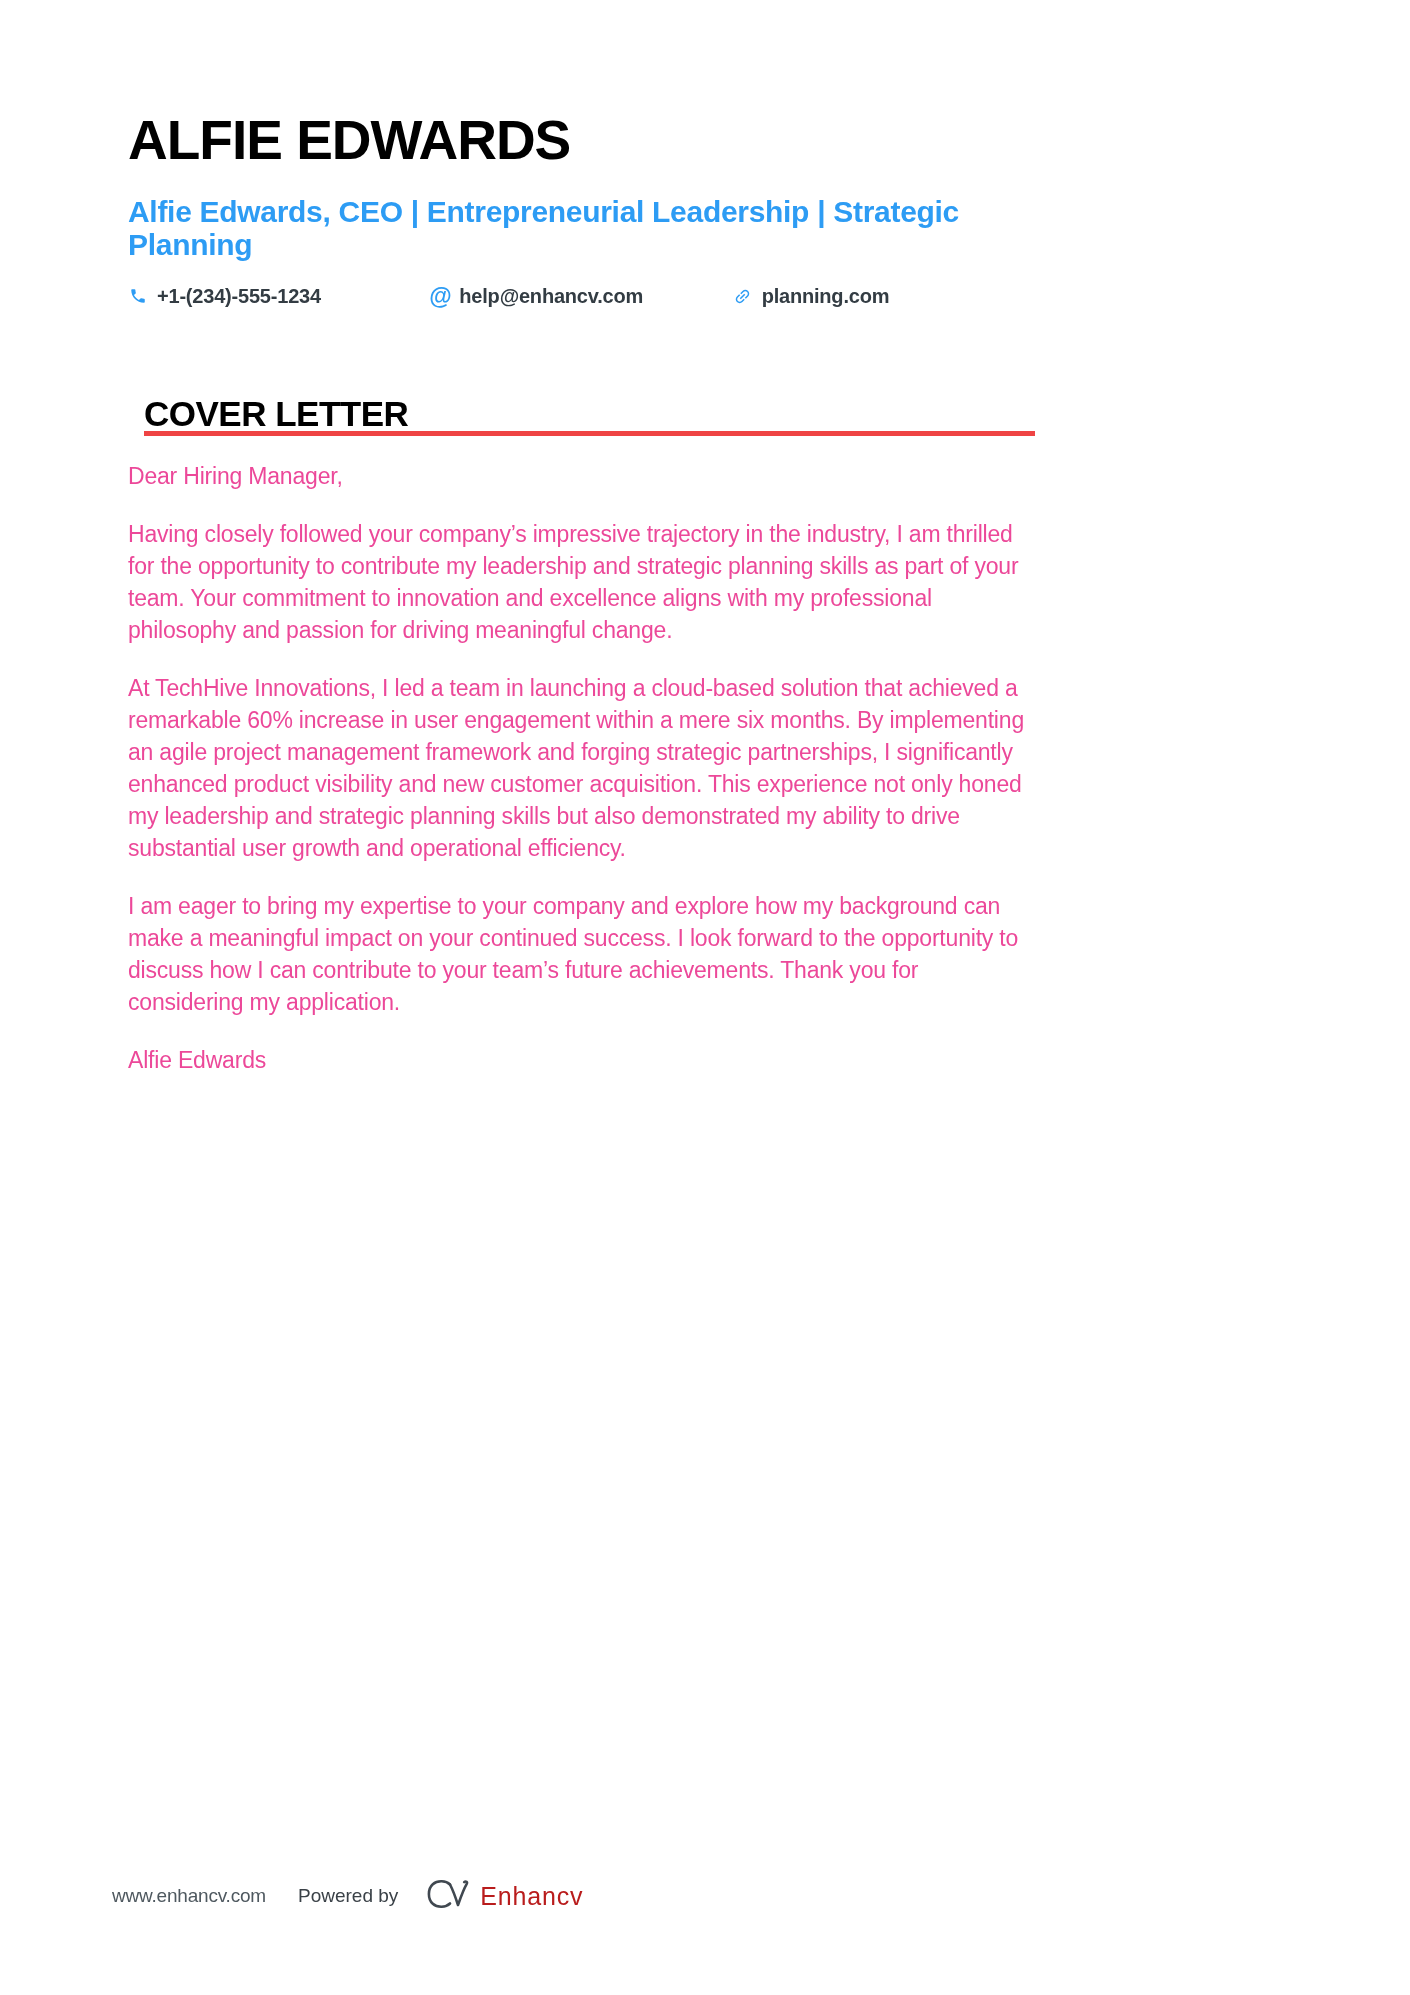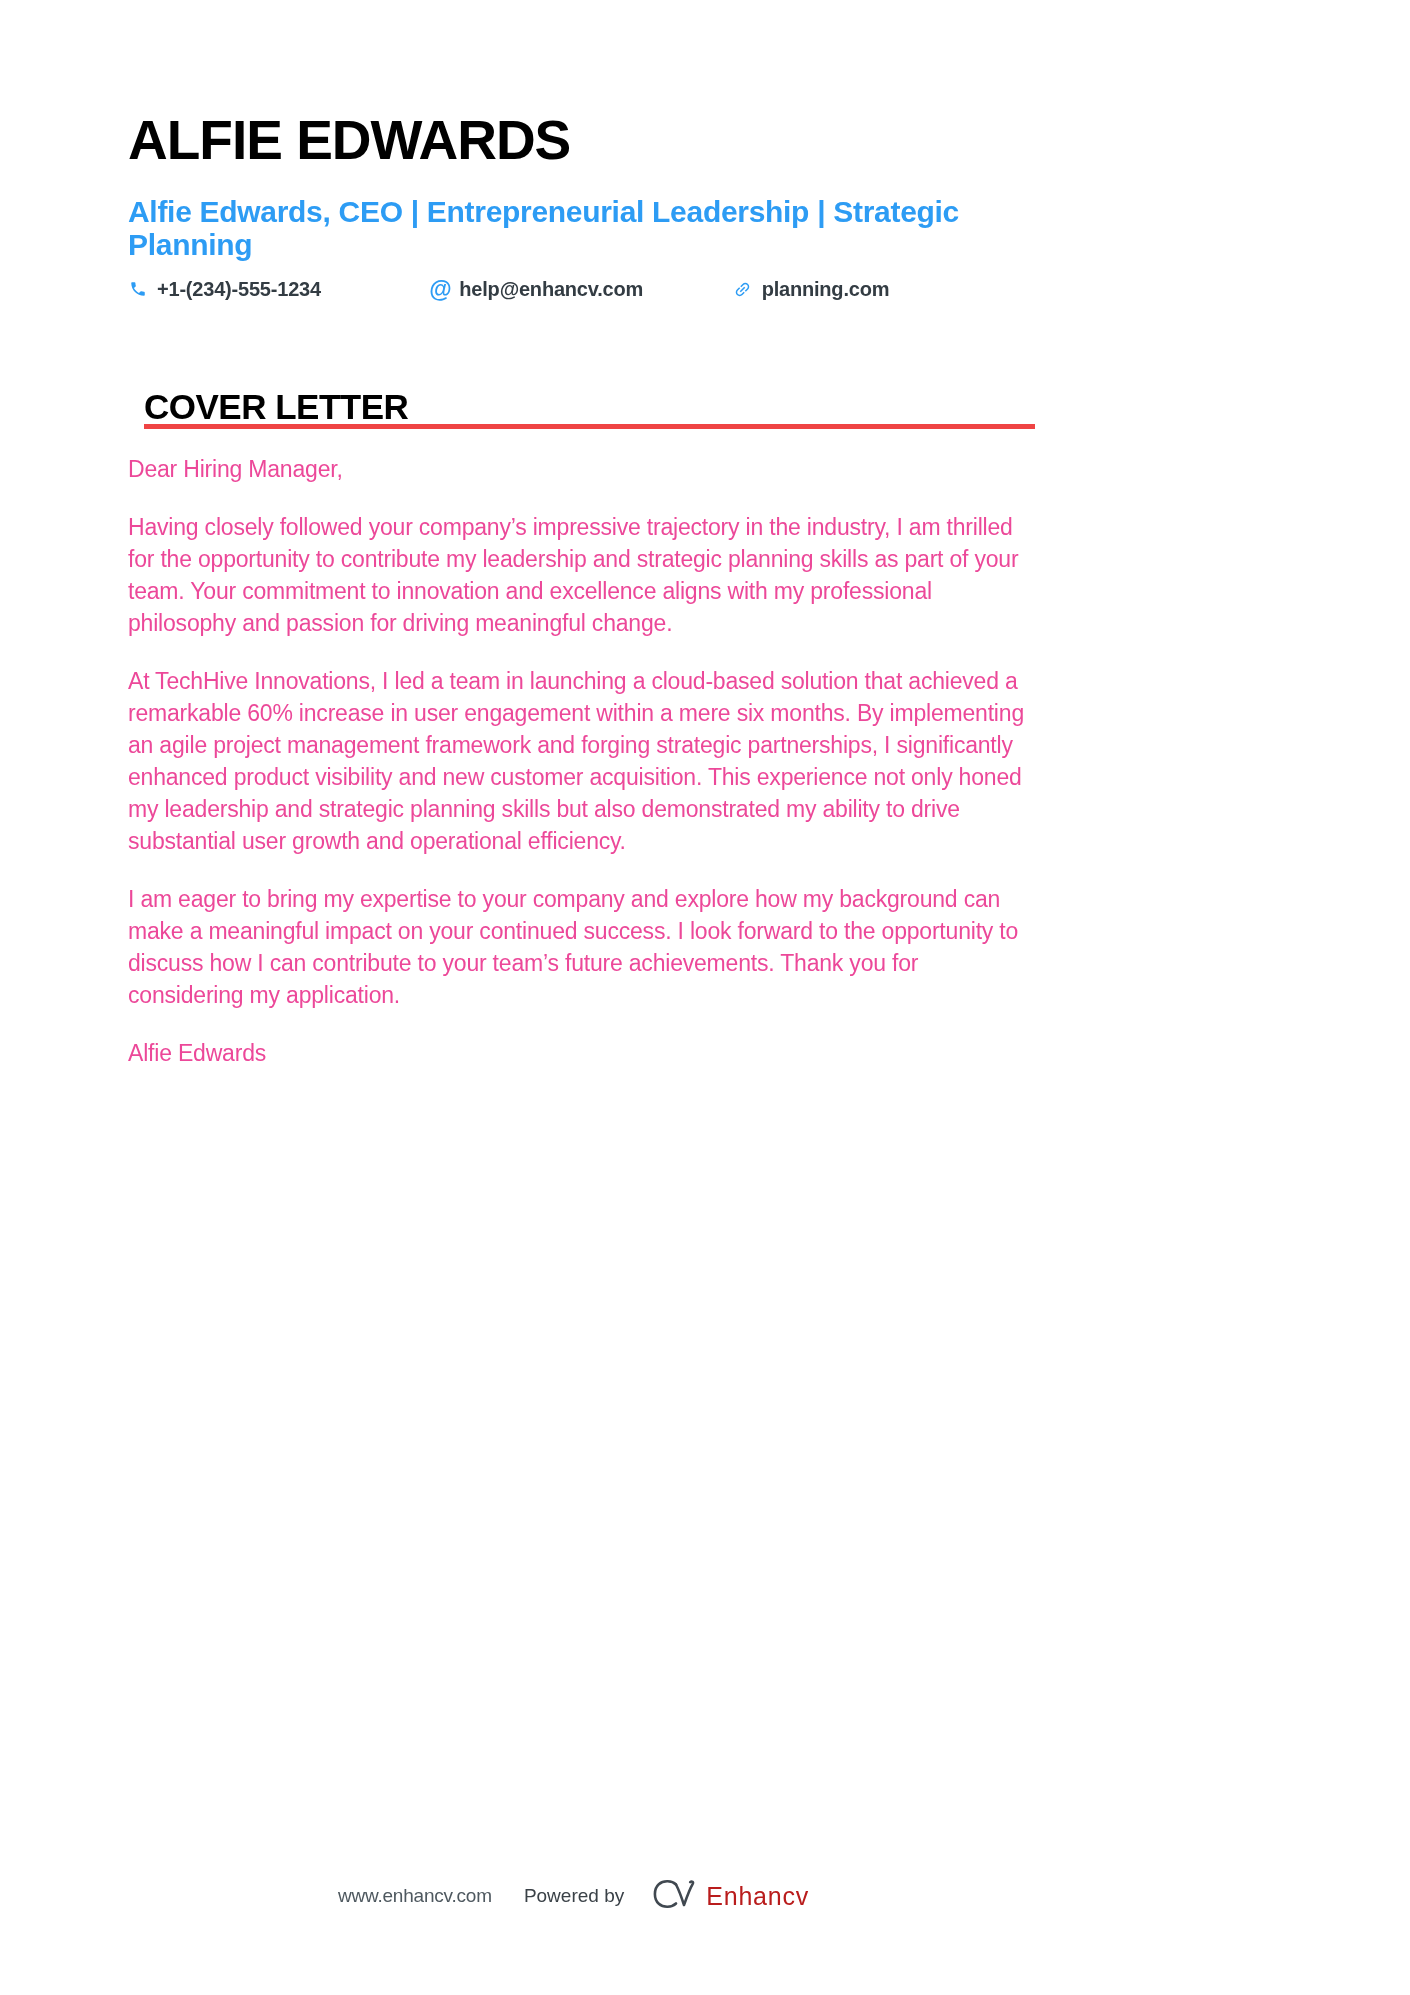--- a/index.html
+++ b/index.html
@@ -25,21 +25,21 @@
     margin-top: 27px;
     font-size: 30px;
     line-height: 33px;
     font-weight: 700;
     letter-spacing: -0.3px;
     color: #2d9cf4;
   }
 
   .contact-row {
     display: flex;
-    margin-top: 16px;
+    margin-top: 23px;
     height: 24px;
     align-items: center;
   }
   .contact-row.address { margin-top: 14px; }
   .contact-item {
     display: flex;
     align-items: center;
     gap: 9px;
     width: 385px;
     color: #333c43;
@@ -76,21 +76,21 @@
   }
   .letter p.salutation { margin-top: 24px; }
   .letter p.signature { margin-bottom: 0; }
 
   .footer {
     position: absolute;
     left: 112px;
     right: 127px;
     top: 1878px;
     display: flex;
-    justify-content: center;
+    justify-content: flex-start;
     align-items: center;
     gap: 32px;
   }
   .footer a { text-decoration: none; }
   .footer .site {
     font-size: 19px;
     color: #4e585f;
     letter-spacing: -0.2px;
   }
   .powered {

